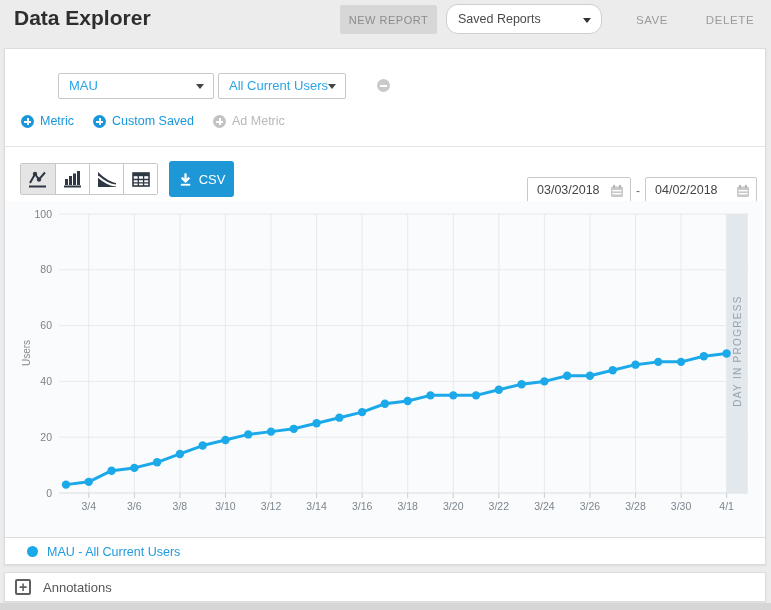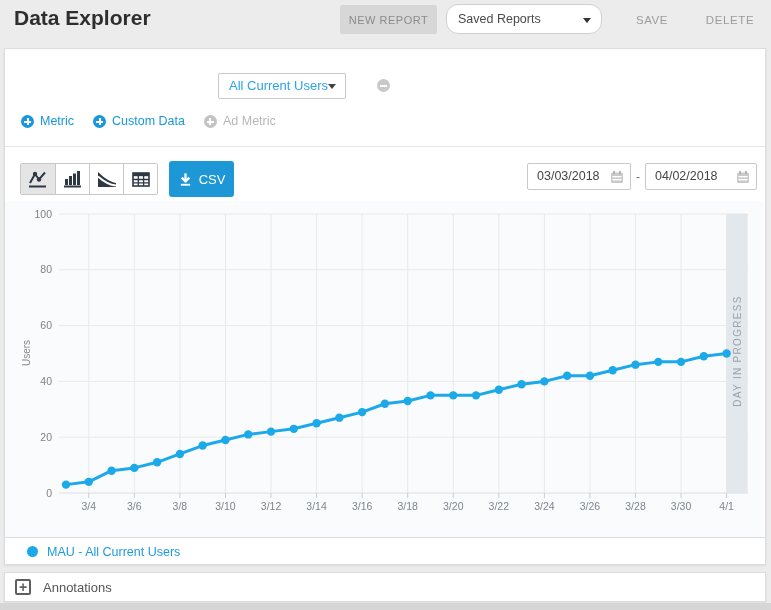--- a/index.html
+++ b/index.html
@@ -69,21 +69,21 @@
   .seg-btn { width:34px; height:30px; background:#fff; border:none; border-left:1px solid #c7c7c7;
     display:flex; align-items:center; justify-content:center; cursor:pointer; padding:0; }
   .seg-btn:first-child { border-left:none; }
   .seg-btn.selected { background:#e5e5e5; }
   .btn-csv {
     position:absolute; left:164px; top:112px; width:65px; height:36px;
     background:#1e97d6; border:none; border-radius:3px; color:#fff; cursor:pointer;
     font-size:13px; font-weight:400; font-family:inherit;
     display:flex; align-items:center; justify-content:center; gap:6px;
   }
-  .date-range { position:absolute; right:8px; top:114px; display:flex; align-items:center; gap:5px; }
+  .date-range { position:absolute; right:8px; top:128px; display:flex; align-items:center; gap:5px; }
   .date-input {
     width:104px; height:27px; background:#fff; border:1px solid #c9c9c9; border-radius:2px;
     font-size:12.5px; color:#454545; line-height:25px; padding-left:9px; position:relative; cursor:text;
   }
   .date-sep { font-size:12px; color:#666; }
 
   
   .chart-wrap { position:absolute; left:0; top:152px; width:758px; height:336px; background:#fafbfc; }
   .chart-wrap svg { display:block; }
 
@@ -108,34 +108,38 @@
 <button class="btn-newreport">NEW REPORT</button>
 <div class="sel-savedreports">
   <span>Saved Reports</span>
   <span class="caret"></span>
 </div>
 <button class="btn-text btn-save">SAVE</button>
 <button class="btn-text btn-delete">DELETE</button>
 
 <div class="card main-card">
 
+  <div class="dd dd-metric">
+    <span>MAU</span>
+    <span class="caret"></span>
+  </div>
   <div class="dd dd-segment">
     <span>All Current Users</span>
     <span class="caret"></span>
   </div>
   <div class="minus-circle"></div>
 
   <div class="add-row">
     <div class="add-link">
       <span class="plus-circle"></span>
       <span class="lbl">Metric</span>
     </div>
     <div class="add-link">
       <span class="plus-circle"></span>
-      <span class="lbl">Custom Data</span>
+      <span class="lbl">Custom Saved</span>
     </div>
     <div class="add-link disabled">
       <span class="plus-circle"></span>
       <span class="lbl">Ad Metric</span>
     </div>
   </div>
 
   <div class="divider"></div>
 
   <div class="seg">

